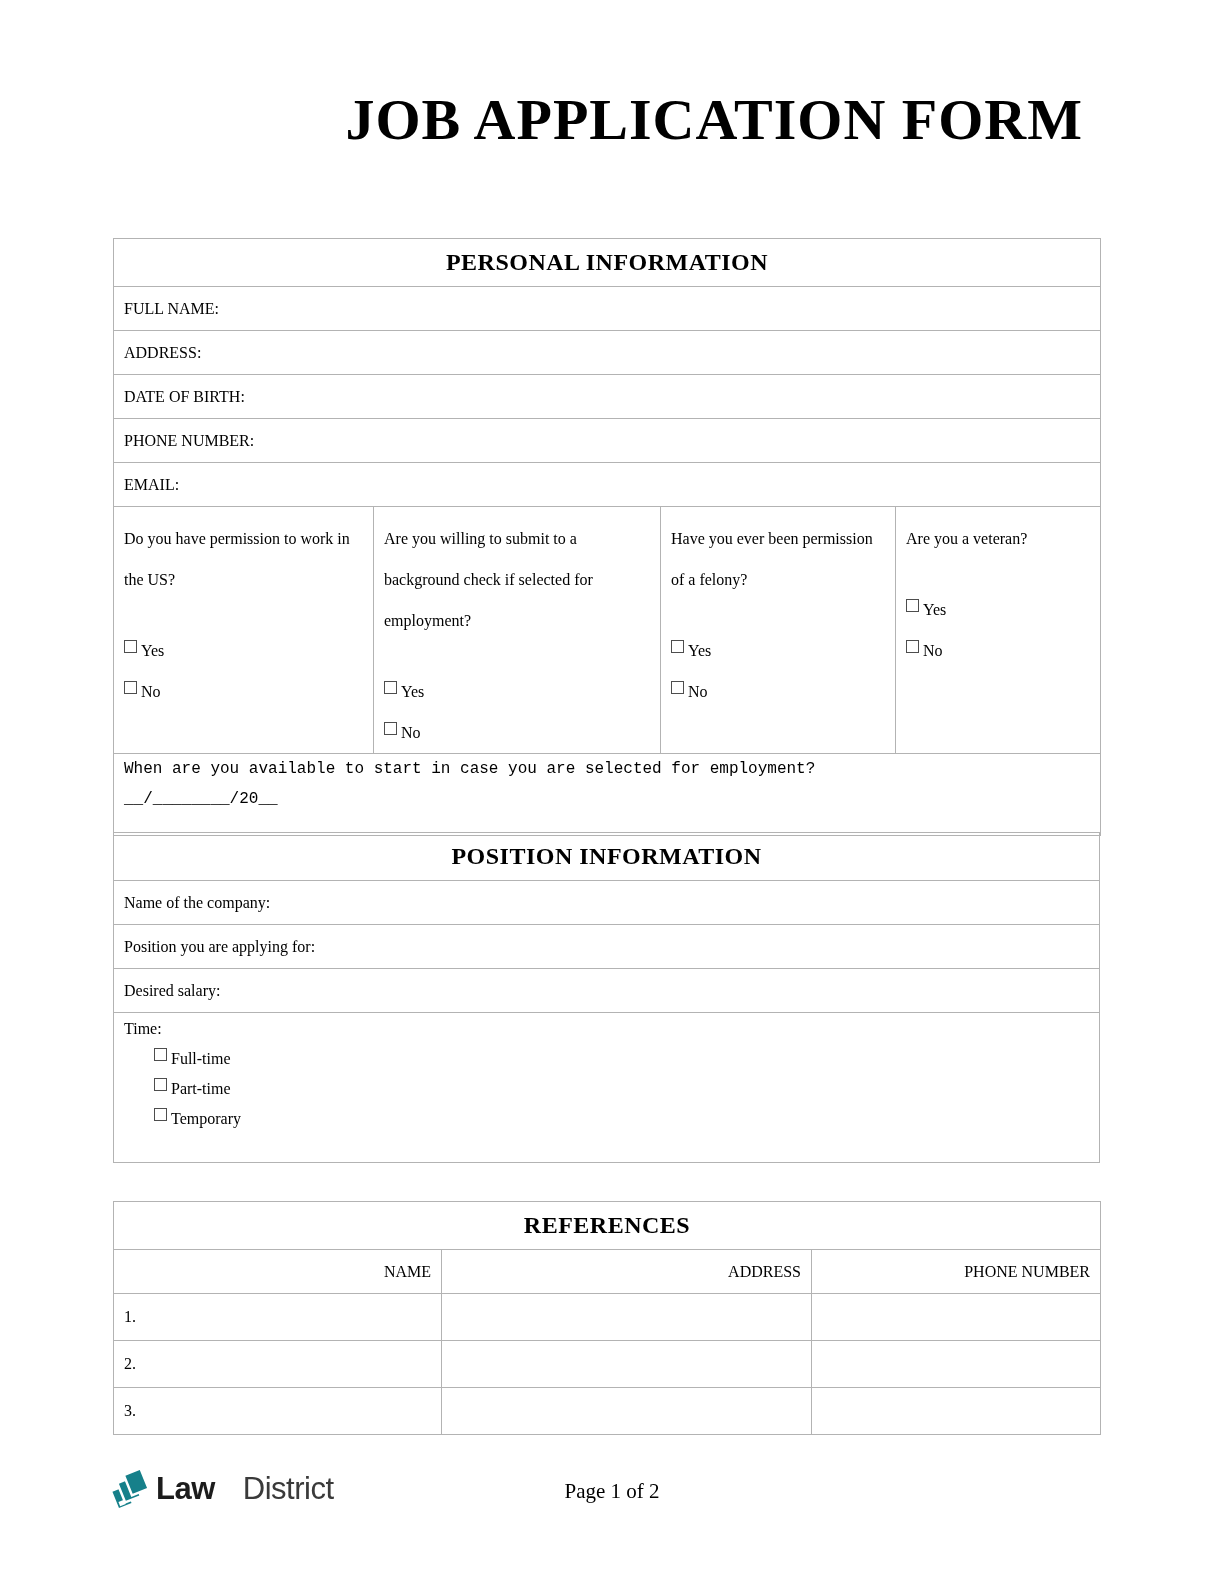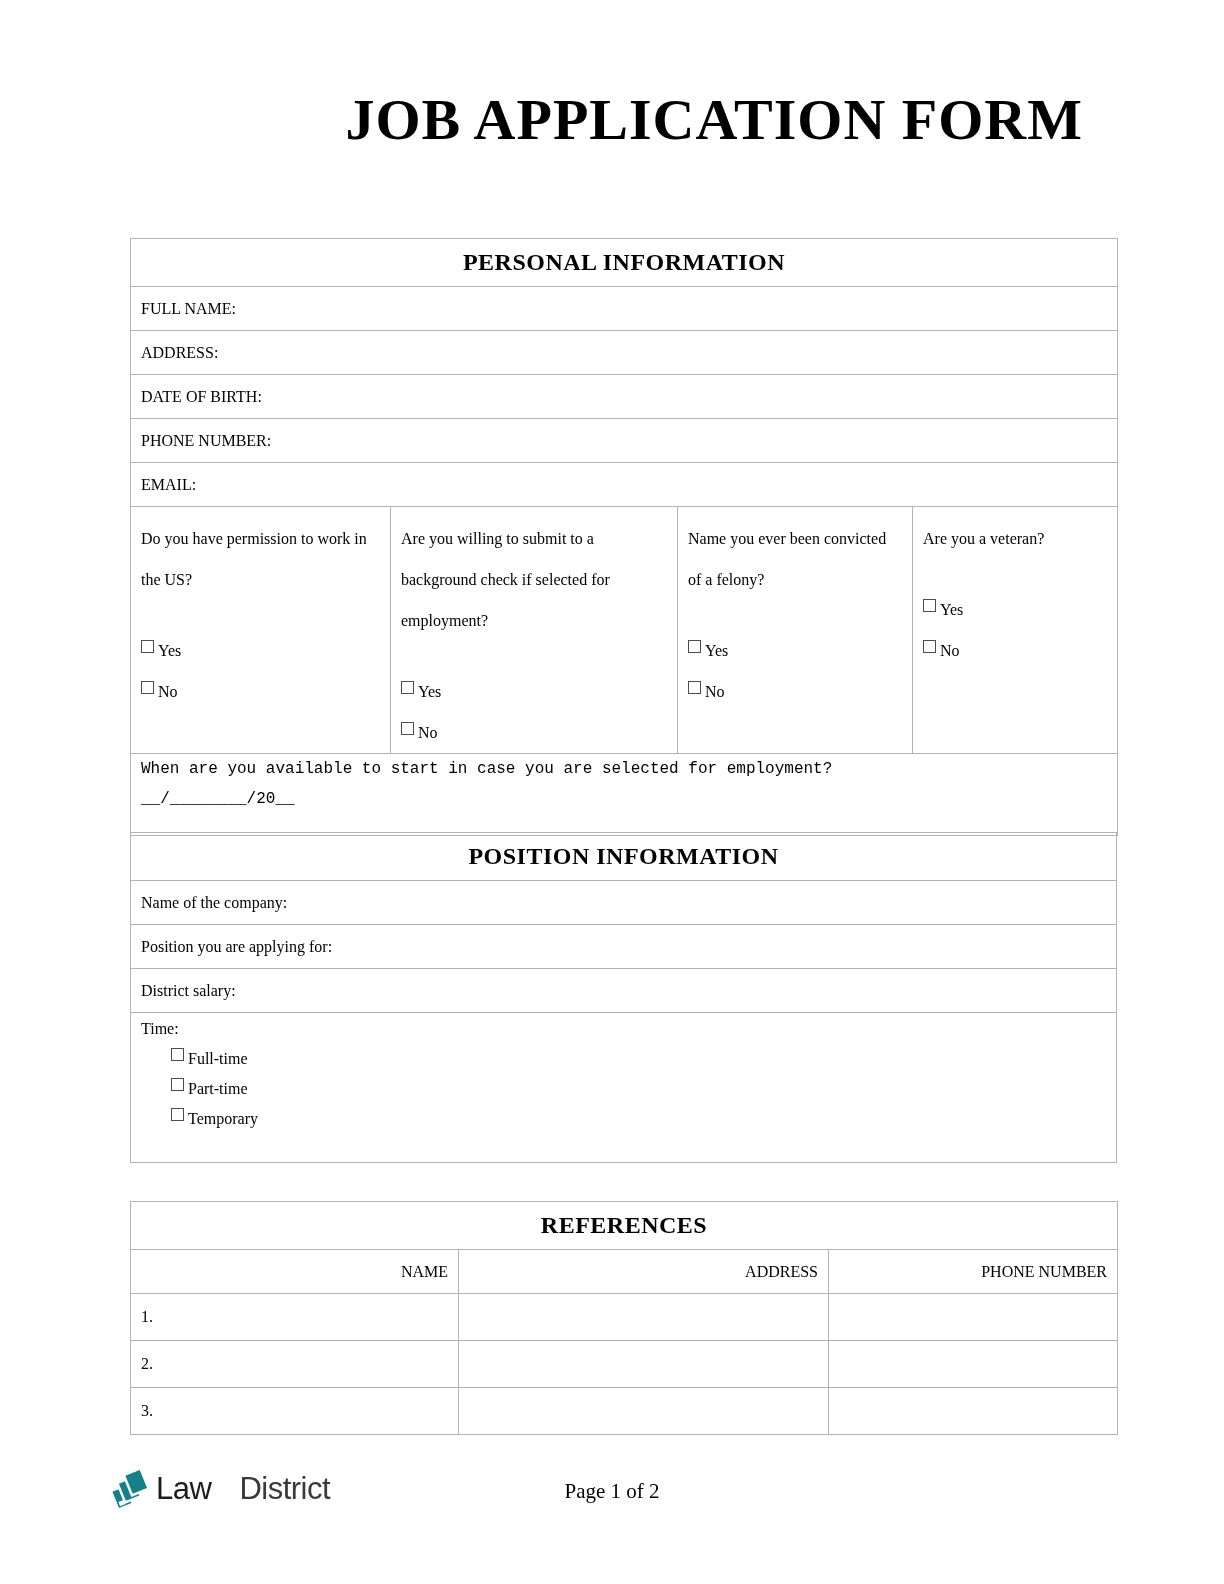--- a/index.html
+++ b/index.html
@@ -13,21 +13,21 @@
     width:1224px;height:1584px;background:#ffffff;
     font-family:"Liberation Serif",serif;color:var(--text,#000);
     position:relative;overflow:hidden;
   }
   .page-title{
     position:absolute;top:86px;left:96px;width:987px;margin:0;
     text-align:right;font-size:58px;font-weight:bold;letter-spacing:1px;
     font-family:"Liberation Serif",serif;
   }
   table.tbl{
-    position:absolute;left:130px;width:987px;
+    position:absolute;left:113px;width:987px;
     border-collapse:collapse;table-layout:fixed;
   }
   table.tbl td{
     border:1px solid var(--table-border,#b3b3b3);
     padding:0 10px;font-size:16px;vertical-align:middle;
     overflow:hidden;
   }
   tr.sec-row td{
     height:48px;text-align:center;font-weight:bold;font-size:24px;
     letter-spacing:0.5px;
@@ -51,21 +51,21 @@
     border:1.5px solid #4d4d4d;margin-right:4px;vertical-align:3px;
   }
   .footer-logo{
     position:absolute;left:107px;top:1464px;height:48px;
     display:flex;align-items:center;gap:5px;
   }
   .logo-text{
     font-family:"Liberation Sans",sans-serif;font-size:31px;line-height:1;
     letter-spacing:-0.5px;
   }
-  .logo-law{font-weight:normal;color:#1c1c1c;}
+  .logo-law{font-weight:bold;color:#1c1c1c;}
   .logo-district{font-weight:normal;color:#3a3a3a;margin-left:28px;}
   .page-indicator{
     position:absolute;top:1479px;left:0;width:1224px;text-align:center;
     font-size:21px;
   }
 </style>
 </head>
 <body>
 
 <h1 class="page-title">JOB APPLICATION FORM</h1>
@@ -101,21 +101,21 @@
       <div class="q-text">Do you have permission to work in the US?</div>
       <div class="opt"><span class="cb"></span><span>Yes</span></div>
       <div class="opt"><span class="cb"></span><span>No</span></div>
     </td>
     <td>
       <div class="q-text">Are you willing to submit to a background check if selected for employment?</div>
       <div class="opt"><span class="cb"></span><span>Yes</span></div>
       <div class="opt"><span class="cb"></span><span>No</span></div>
     </td>
     <td>
-      <div class="q-text">Name you ever been convicted of a felony?</div>
+      <div class="q-text">Have you ever been permission of a felony?</div>
       <div class="opt"><span class="cb"></span><span>Yes</span></div>
       <div class="opt"><span class="cb"></span><span>No</span></div>
     </td>
     <td>
       <div class="q-text">Are you a veteran?</div>
       <div class="opt"><span class="cb"></span><span>Yes</span></div>
       <div class="opt"><span class="cb"></span><span>No</span></div>
     </td>
   </tr>
   <tr class="avail-row">
@@ -132,21 +132,21 @@
       <tr class="sec-row">
     <td>POSITION INFORMATION</td>
   </tr>
   <tr class="field-row">
     <td>Name of the company:</td>
   </tr>
   <tr class="field-row">
     <td>Position you are applying for:</td>
   </tr>
   <tr class="field-row">
-    <td>District salary:</td>
+    <td>Desired salary:</td>
   </tr>
   <tr class="time-row">
     <td>
       <div>Time:</div>
       <div class="opt-list-indent">
         <div class="opt"><span class="cb"></span><span>Full-time</span></div>
         <div class="opt"><span class="cb"></span><span>Part-time</span></div>
         <div class="opt"><span class="cb"></span><span>Temporary</span></div>
       </div>
     </td>

